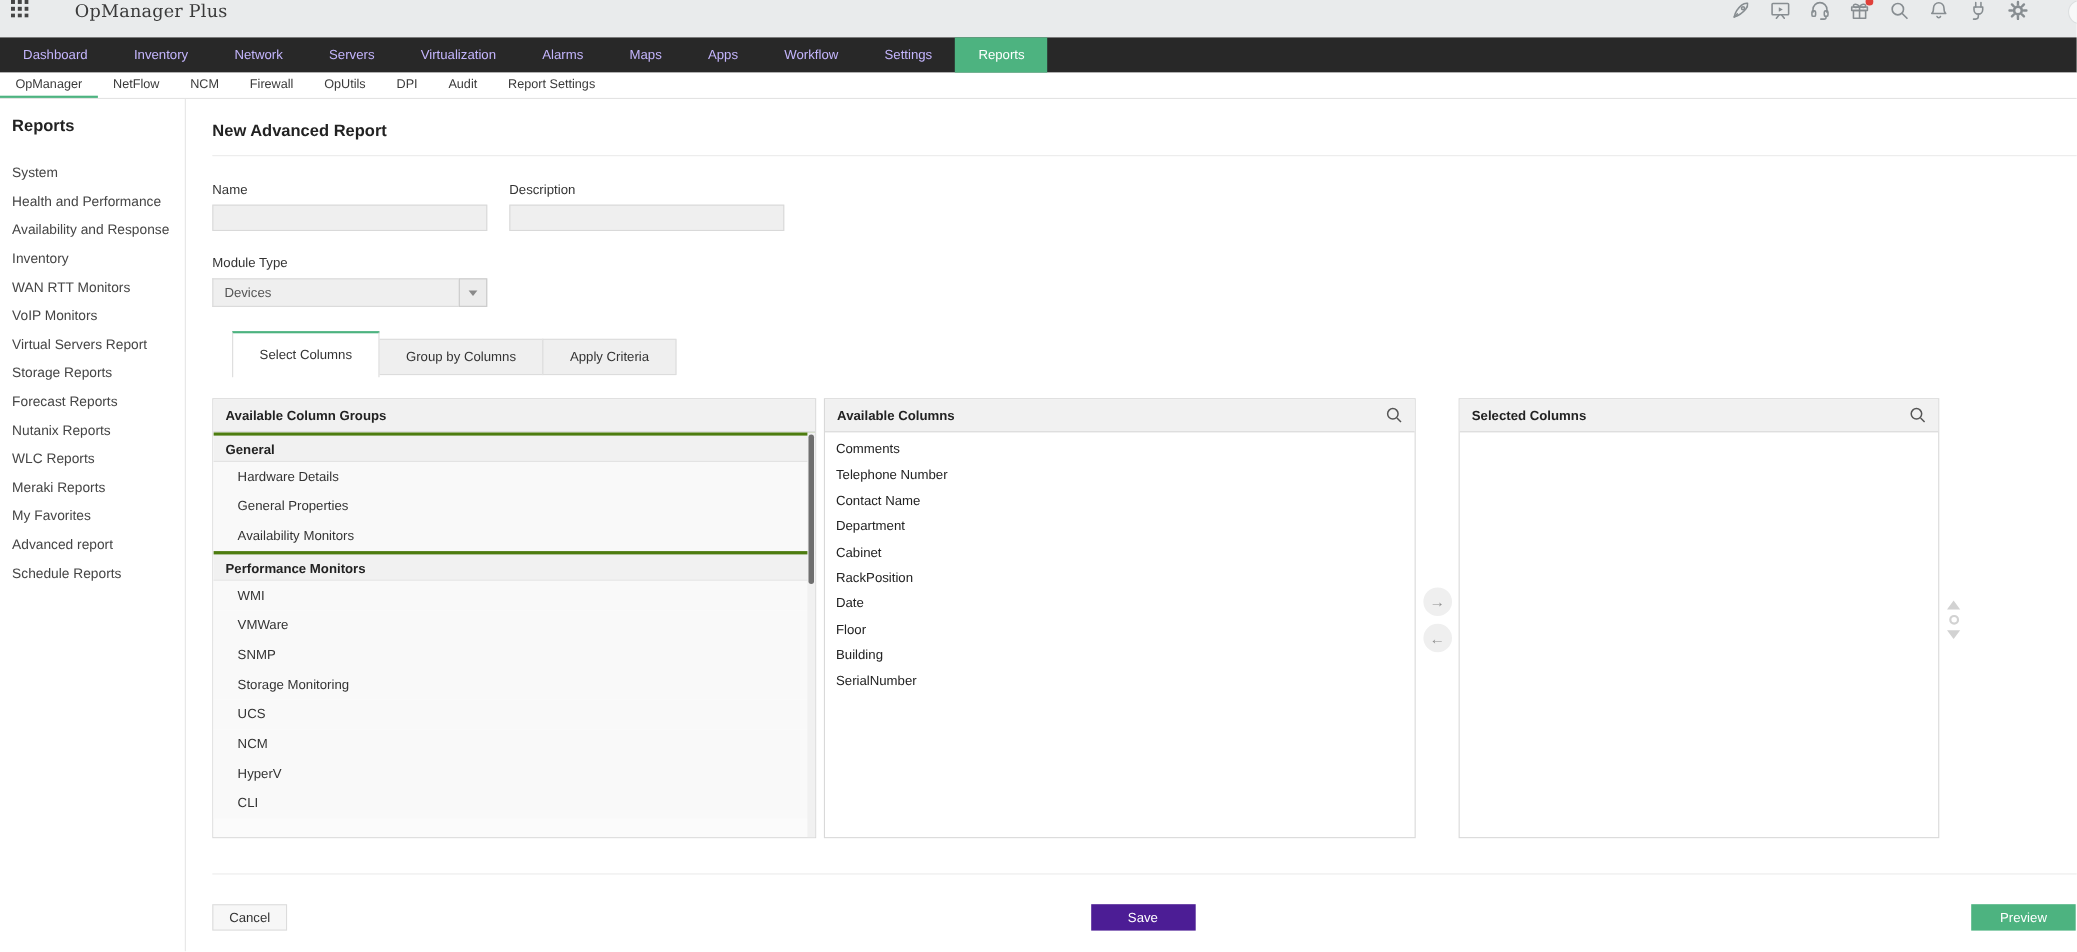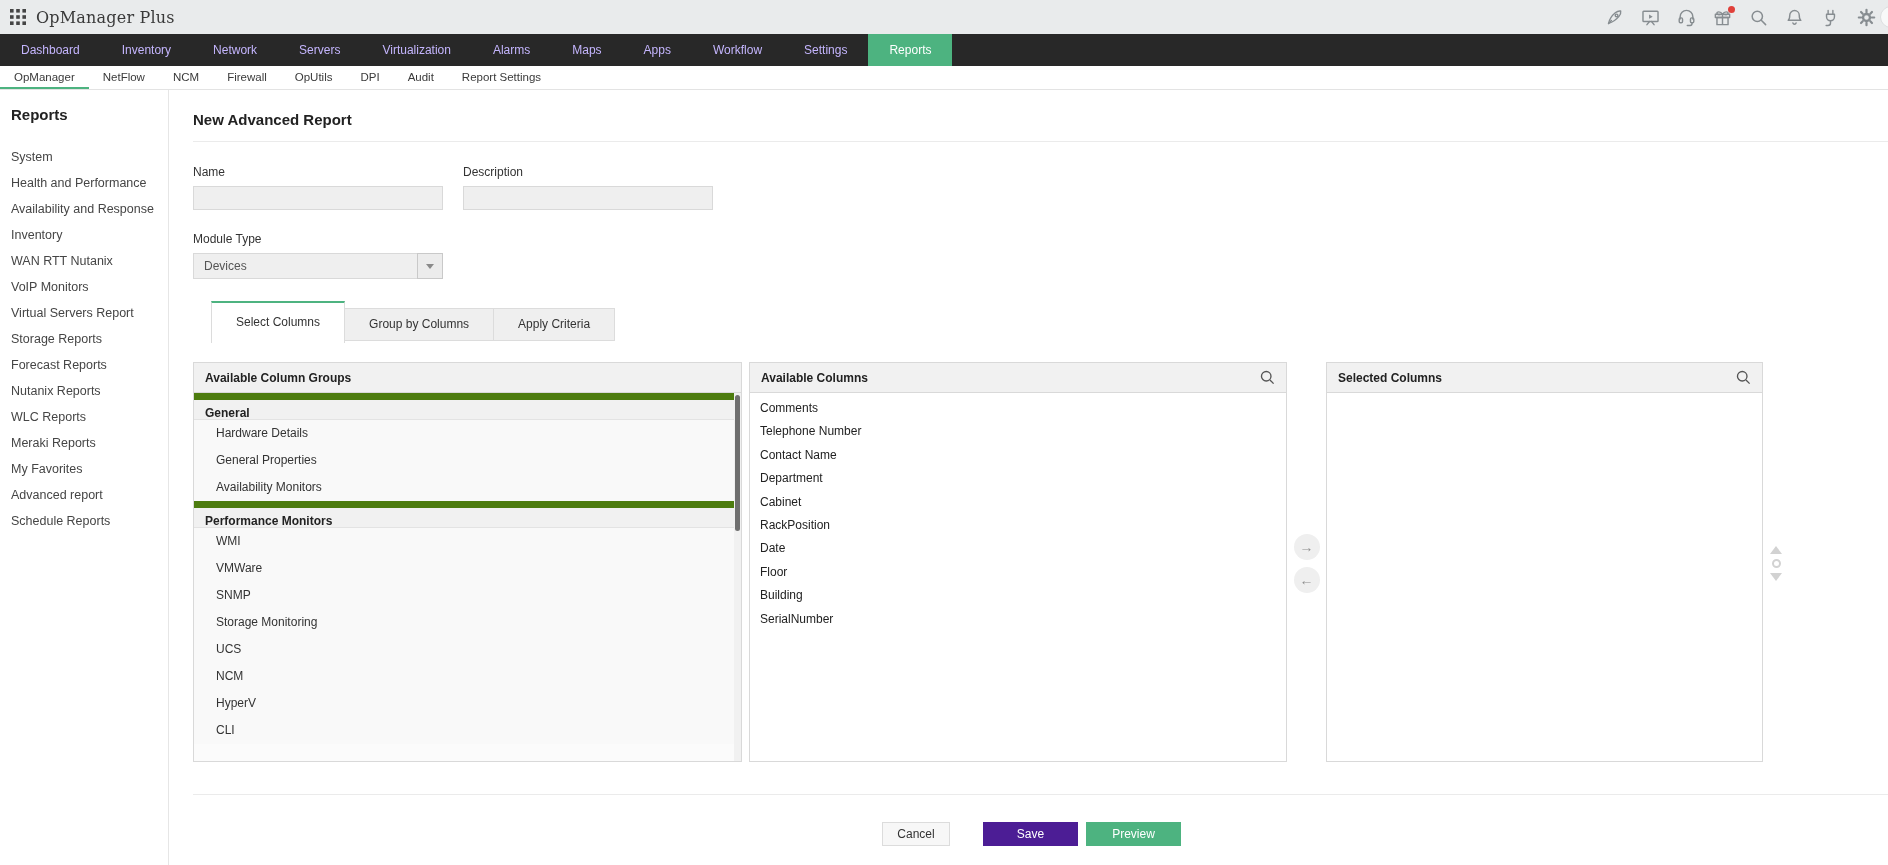--- a/index.html
+++ b/index.html
@@ -2,21 +2,21 @@
 <html><head>
 <meta charset="utf-8">
 <style>
   * { margin:0; padding:0; box-sizing:border-box; }
   html,body { width:1888px; height:865px; }
   body {
     font-family:"Liberation Sans", sans-serif;
     background:#fff; overflow:hidden; color:#333;
   }
   
-  .topbar { height:34px; background:#e9ebec; display:flex; align-items:center; padding-left:10px; }
+  .topbar { height:34px; background:#e9ebec; display:flex; align-items:flex-start; padding-left:10px;gap:32px; }
   .app-grid { width:16px; height:16px; margin-right:10px; flex-shrink:0; }
   .app-title { font-family:"DejaVu Serif", serif; font-size:16px; color:#3a3a3a; letter-spacing:.2px; }
   .topbar-icons { margin-left:auto; display:flex; align-items:center; gap:17px; padding-right:4px; }
   .tb-icon { width:19px; height:19px; position:relative; color:#878d91; cursor:pointer; }
   .tb-icon svg { width:100%; height:100%; display:block; }
   .badge-dot { position:absolute; top:-2px; right:-3px; width:7px; height:7px; border-radius:50%; background:#e0403a; }
   .tb-avatar { width:22px; height:22px; border-radius:50%; background:#f8f9f9; border:1px solid #dcdfe0; margin-right:-14px; flex-shrink:0; }
   
   .navbar { height:32px; background:#282828; display:flex; }
   .nav-item { color:#c4b5fd; font-size:12px; line-height:32px; padding:0 21px; cursor:pointer; white-space:nowrap; }
@@ -52,36 +52,36 @@
   .panels { display:flex; margin-top:19px; }
   .panel { border:1px solid #d9d9d9; background:#fff; height:400px; }
   .panel-groups { width:549px; position:relative; }
   .panel-avail { width:538px; margin-left:7px; }
   .panel-selected { width:437px; }
   .panel-header { height:30px; background:#f1f1f1; border-bottom:1px solid #d9d9d9; display:flex; align-items:center; padding:0 10px 0 11px; font-size:12px; font-weight:bold; color:#222;text-align:center; }
   .panel-header .searchbtn { margin-left:auto; width:17px; height:17px; cursor:pointer; }
   .panel-header .searchbtn svg { width:100%; height:100%; display:block; }
   .groups-body { height:368px; overflow:hidden; background:#fbfbfb; }
   .grow { font-size:12px; color:#333; height:27px; line-height:26px; padding-left:11px; background:#f9f9f9; cursor:pointer; }
-  .grow.group { background:#f1f1f1; font-weight:bold; color:#222; border-top:7px solid #4d7c0f; border-bottom:1px solid #e3e3e3; }
+  .grow.group { background:#f1f1f1; font-weight:bold; color:#222; border-top:3px solid #4d7c0f; border-bottom:1px solid #e3e3e3; }
   .grow.item { padding-left:22px; }
   .grow.item.selected { background:#fff; border-top:1px solid #e3e3e3; border-bottom:1px solid #e3e3e3; }
   .gscroll { position:absolute; right:0; top:30px; width:7px; height:368px; background:#f1f1f1; }
   .gthumb { position:absolute; top:2px; left:1px; width:5px; height:136px; background:#6f6f6f; border-radius:3px; cursor:pointer; }
   .cols-body { padding-top:4px; }
   .citem { font-size:12px; color:#222; height:23.4px; line-height:23.4px; padding-left:10px; cursor:pointer; }
   .arrows-col { width:39px; flex-shrink:0; display:flex; flex-direction:column; align-items:center; padding-top:172px; gap:7px; }
   .circle-btn { width:26px; height:26px; border-radius:50%; background:#efefef; color:#8f8f8f; display:flex; align-items:center; justify-content:center; font-size:14px; cursor:pointer; user-select:none; }
   .reorder-col { width:26px; flex-shrink:0; display:flex; flex-direction:column; align-items:center; padding-top:184px; gap:5px; }
   .tri-up { width:0; height:0; border-left:6px solid transparent; border-right:6px solid transparent; border-bottom:8px solid #d2d2d2; cursor:pointer; }
   .tri-down { width:0; height:0; border-left:6px solid transparent; border-right:6px solid transparent; border-top:8px solid #d2d2d2; cursor:pointer; }
   .dot { width:9px; height:9px; border:2px solid #d2d2d2; border-radius:50%; background:#fff; }
   
   .bottom-rule { border:none; border-top:1px solid #ebebeb; margin-top:32px; }
-  .actions { display:flex; justify-content:center; align-items:center; margin-top:27px; padding-right:18px; }
+  .actions { display:flex; justify-content:space-between; align-items:center; margin-top:27px; padding-right:1px; }
   .btn { font-size:12px; height:24px; line-height:23px; text-align:center; cursor:pointer; }
   .btn-cancel { width:68px; background:#f7f7f7; border:1px solid #dcdcdc; color:#333; }
   .btn-save { width:95px; background:#4c1d95; color:#fff; border:none; margin-left:33px; }
   .btn-preview { width:95px; background:#4db380; color:#fff; border:none; margin-left:8px; }
 </style>
 </head>
 <body>
 
 <div class="topbar">
   <span class="app-grid">
@@ -188,21 +188,21 @@
 
 <div class="layout">
 
   <div class="sidebar">
     <div class="sidebar-title">Reports</div>
     <div id="sidebar-list">
         <div class="sidebar-item">System</div>
         <div class="sidebar-item">Health and Performance</div>
         <div class="sidebar-item">Availability and Response</div>
         <div class="sidebar-item">Inventory</div>
-        <div class="sidebar-item">WAN RTT Nutanix</div>
+        <div class="sidebar-item">WAN RTT Monitors</div>
         <div class="sidebar-item">VoIP Monitors</div>
         <div class="sidebar-item">Virtual Servers Report</div>
         <div class="sidebar-item">Storage Reports</div>
         <div class="sidebar-item">Forecast Reports</div>
         <div class="sidebar-item">Nutanix Reports</div>
         <div class="sidebar-item">WLC Reports</div>
         <div class="sidebar-item">Meraki Reports</div>
         <div class="sidebar-item">My Favorites</div>
         <div class="sidebar-item">Advanced report</div>
         <div class="sidebar-item">Schedule Reports</div>

